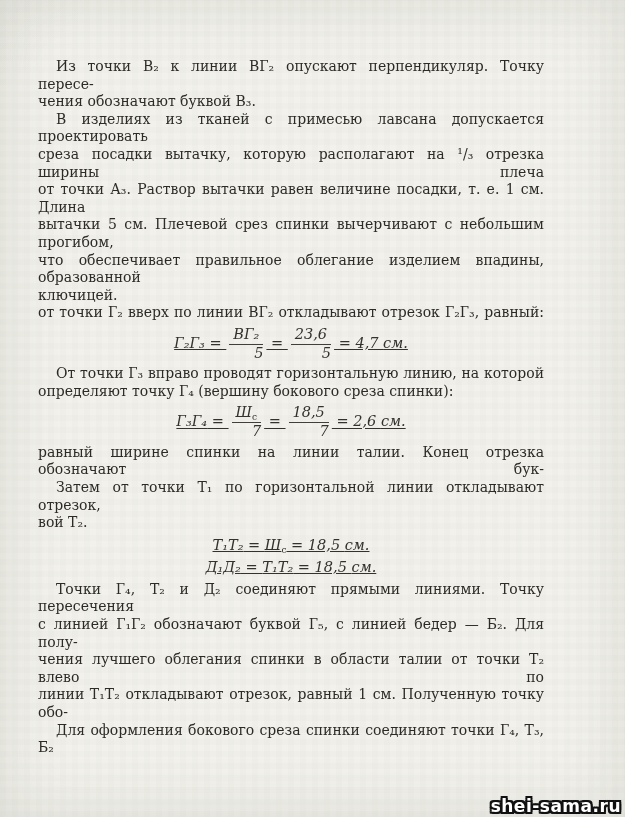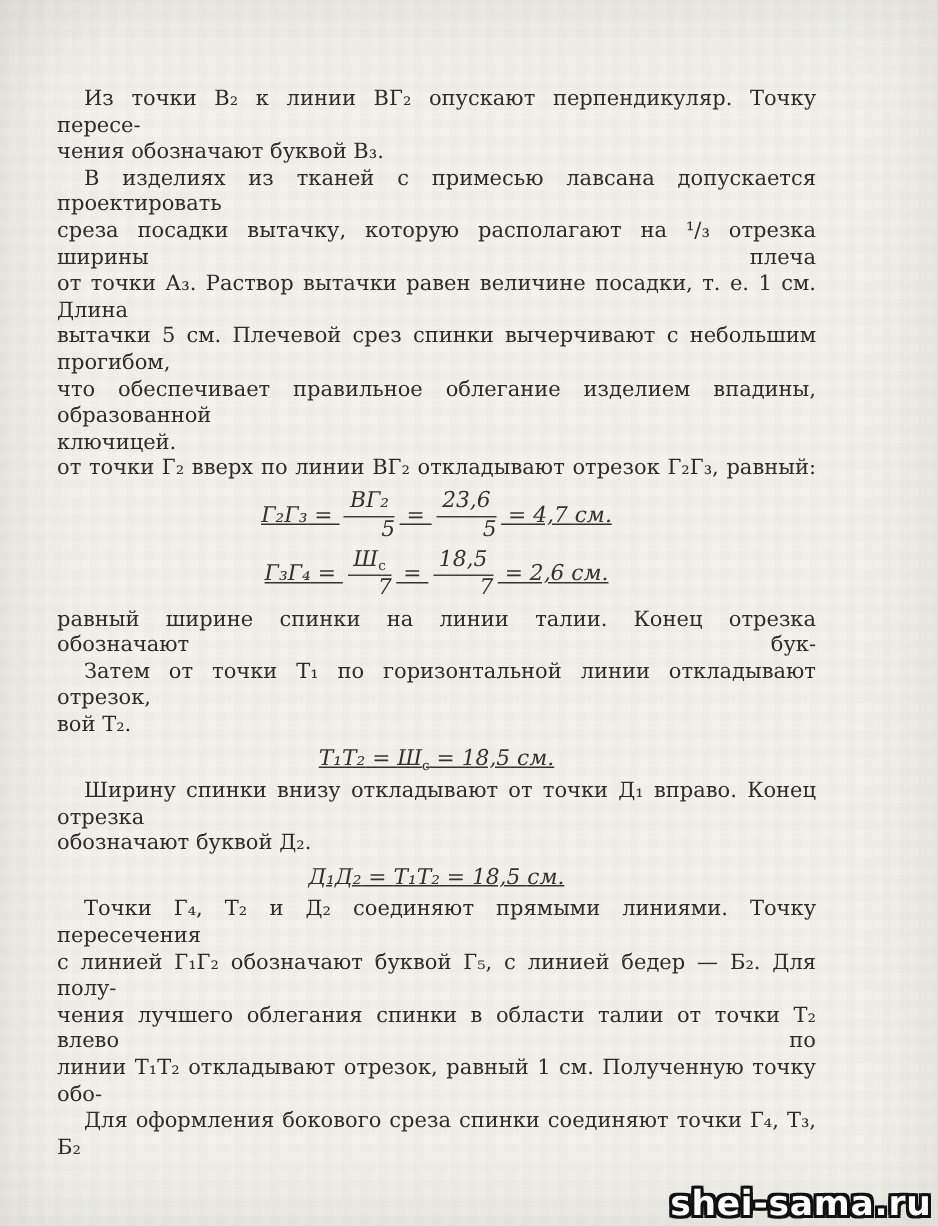--- a/index.html
+++ b/index.html
@@ -64,21 +64,21 @@
     display: block;
     border-bottom: 1px solid #413f39;
     padding: 0 4px 1px;
   }
   .frac .fd { display: block; padding-top: 1px; }
   .watermark {
     position: absolute;
     right: 4px; bottom: 1px;
     font-family: "DejaVu Sans", "Liberation Sans", sans-serif;
     font-weight: bold;
-    font-size: 23px;
+    font-size: 17px;
     letter-spacing: 0.5px;
     color: #ffffff;
     text-shadow:
       -2px -2px 0 #111, 2px -2px 0 #111, -2px 2px 0 #111, 2px 2px 0 #111,
       -2px 0 0 #111, 2px 0 0 #111, 0 -2px 0 #111, 0 2px 0 #111;
   }
 </style>
 </head>
 <body>
 
@@ -93,31 +93,31 @@
         <div class="line">среза посадки вытачку, которую располагают на ¹/₃ отрезка ширины плеча</div>
         <div class="line">от точки А₃. Раствор вытачки равен величине посадки, т. е. 1 см. Длина</div>
         <div class="line">вытачки 5 см. Плечевой срез спинки вычерчивают с небольшим прогибом,</div>
         <div class="line">что обеспечивает правильное облегание изделием впадины, образованной</div>
         <div class="line last">ключицей.</div>
       </div>
       <div class="para">
         <div class="line">от точки Г₂ вверх по линии ВГ₂ откладывают отрезок Г₂Г₃, равный:</div>
       </div>
       <div class="formula"><span>Г₂Г₃</span><span> = </span><span class="frac"><span class="fn"><span>ВГ₂</span></span><span class="fd"><span>5</span></span></span><span> = </span><span class="frac"><span class="fn"><span>23,6</span></span><span class="fd"><span>5</span></span></span><span> = 4,7 </span><span>см.</span></div>
+      <div class="para">
+        <div class="line first">От точки Г₃ вправо проводят горизонтальную линию, на которой</div>
+        <div class="line last">определяют точку Г₄ (вершину бокового среза спинки):</div>
+      </div>
       <div class="formula"><span>Г₃Г₄</span><span> = </span><span class="frac"><span class="fn"><span>Ш<sub>с</sub></span></span><span class="fd"><span>7</span></span></span><span> = </span><span class="frac"><span class="fn"><span>18,5</span></span><span class="fd"><span>7</span></span></span><span> = 2,6 </span><span>см.</span></div>
       <div class="para">
         <div class="line">равный ширине спинки на линии талии. Конец отрезка обозначают бук-</div>
         <div class="line first">Затем от точки Т₁ по горизонтальной линии откладывают отрезок,</div>
         <div class="line last">вой Т₂.</div>
       </div>
       <div class="formula"><span>Т₁Т₂</span><span> = </span><span>Ш<sub>с</sub></span><span> = 18,5 </span><span>см.</span></div>
-      <div class="para">
-        <div class="line first">Ширину спинки внизу откладывают от точки Д₁ вправо. Конец отрезка</div>
-        <div class="line last">обозначают буквой Д₂.</div>
-      </div>
       <div class="formula"><span>Д₁Д₂</span><span> = </span><span>Т₁Т₂</span><span> = 18,5 </span><span>см.</span></div>
       <div class="para">
         <div class="line first">Точки Г₄, Т₂ и Д₂ соединяют прямыми линиями. Точку пересечения</div>
         <div class="line">с линией Г₁Г₂ обозначают буквой Г₅, с линией бедер — Б₂. Для полу-</div>
         <div class="line">чения лучшего облегания спинки в области талии от точки Т₂ влево по</div>
         <div class="line">линии Т₁Т₂ откладывают отрезок, равный 1 см. Полученную точку обо-</div>
       </div>
       <div class="para">
         <div class="line first">Для оформления бокового среза спинки соединяют точки Г₄, Т₃, Б₂</div>
       </div>

